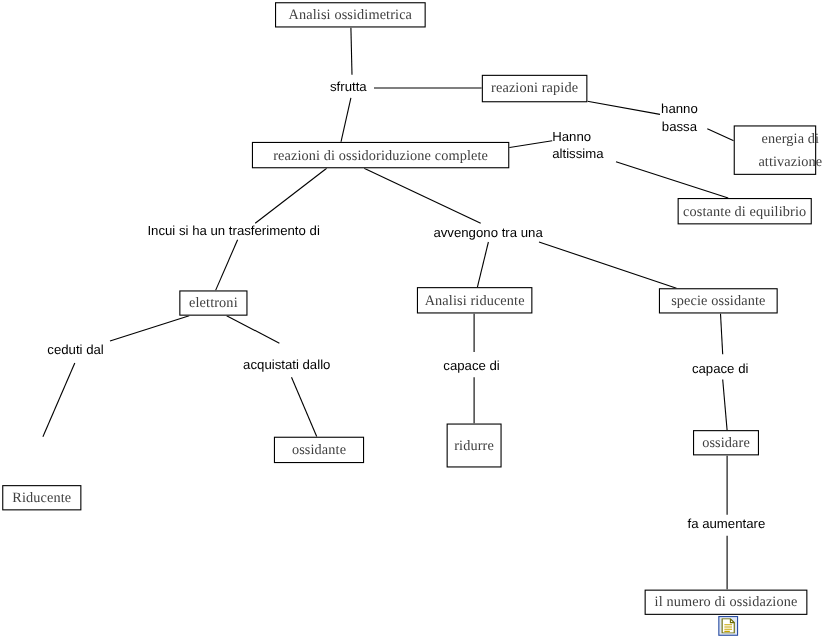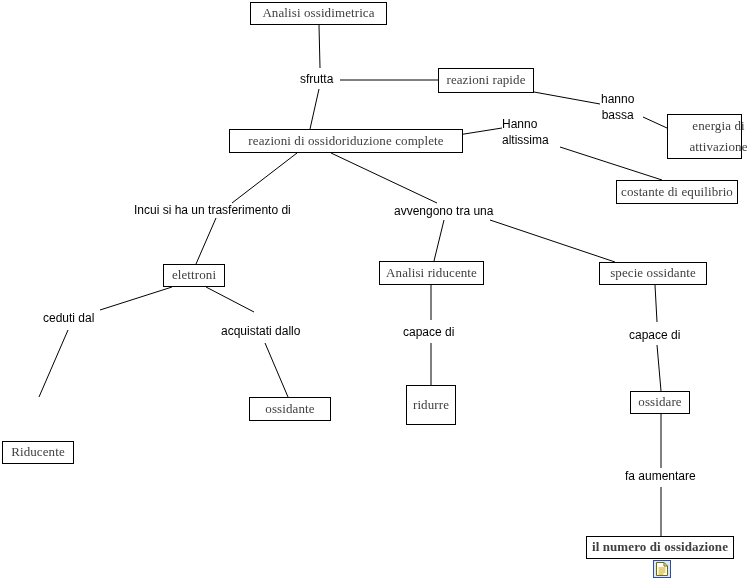--- a/index.html
+++ b/index.html
@@ -136,21 +136,21 @@
 <div class="node" style="left:599px; top:262px; width:108px; height:23px;">specie ossidante</div>
 
 <div class="node" style="left:2px; top:397px; width:72px; height:23px;margin-top:44px;">Riducente</div>
 
 <div class="node" style="left:249px; top:397px; width:82px; height:24px;">ossidante</div>
 
 <div class="node" style="left:406px; top:385px; width:50px; height:40px;">ridurre</div>
 
 <div class="node" style="left:630px; top:391px; width:60px; height:23px;">ossidare</div>
 
-<div class="node" style="left:586px; top:536px; width:148px; height:23px;font-weight:bold;">il numero di ossidazione</div>
+<div class="node" style="left:586px; top:536px; width:148px; height:23px;">il numero di ossidazione</div>
 
 <div class="doc-icon" style="left:653px; top:560px;">
   <svg viewBox="0 0 14 14" width="14" height="14" xmlns="http://www.w3.org/2000/svg">
     <path d="M1.5 0.5 H9 L12.5 4 V13.5 H1.5 Z" fill="#ffffff" stroke="#6b6b00" stroke-width="1"></path>
     <path d="M9 0.5 V4 H12.5" fill="none" stroke="#6b6b00" stroke-width="1"></path>
     <g stroke="#c8a400" stroke-width="1">
       <line x1="3.5" y1="6" x2="10.5" y2="6"></line>
       <line x1="3.5" y1="8" x2="10.5" y2="8"></line>
       <line x1="3.5" y1="10" x2="10.5" y2="10"></line>
       <line x1="3.5" y1="12" x2="8.5" y2="12"></line>

